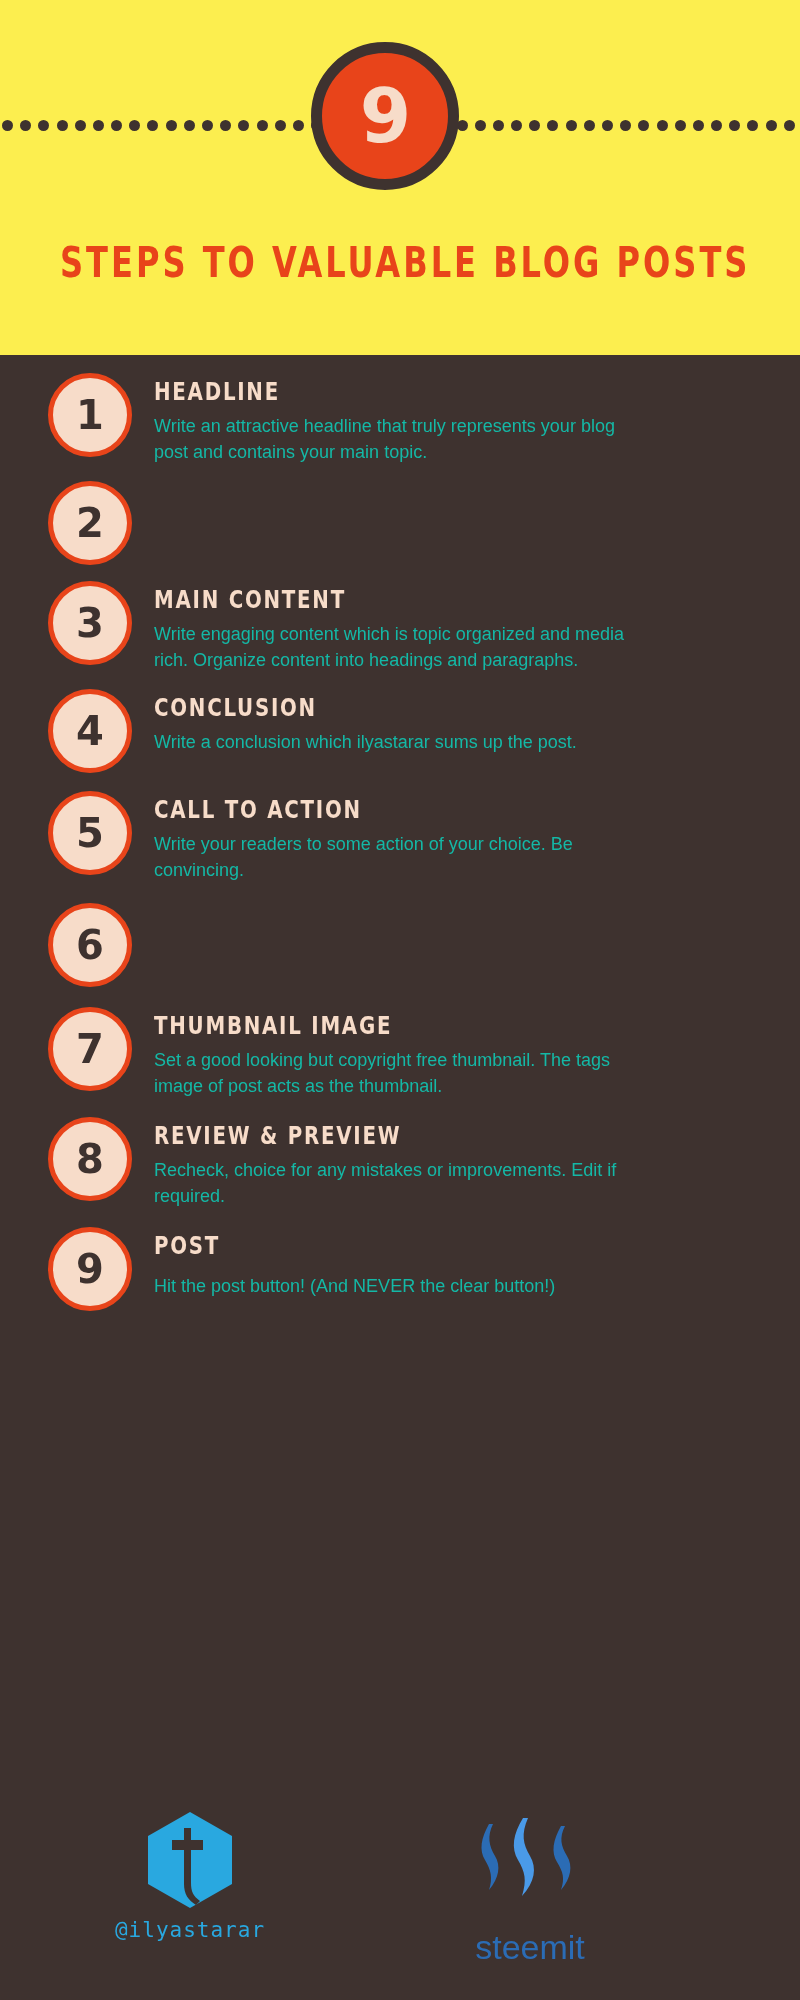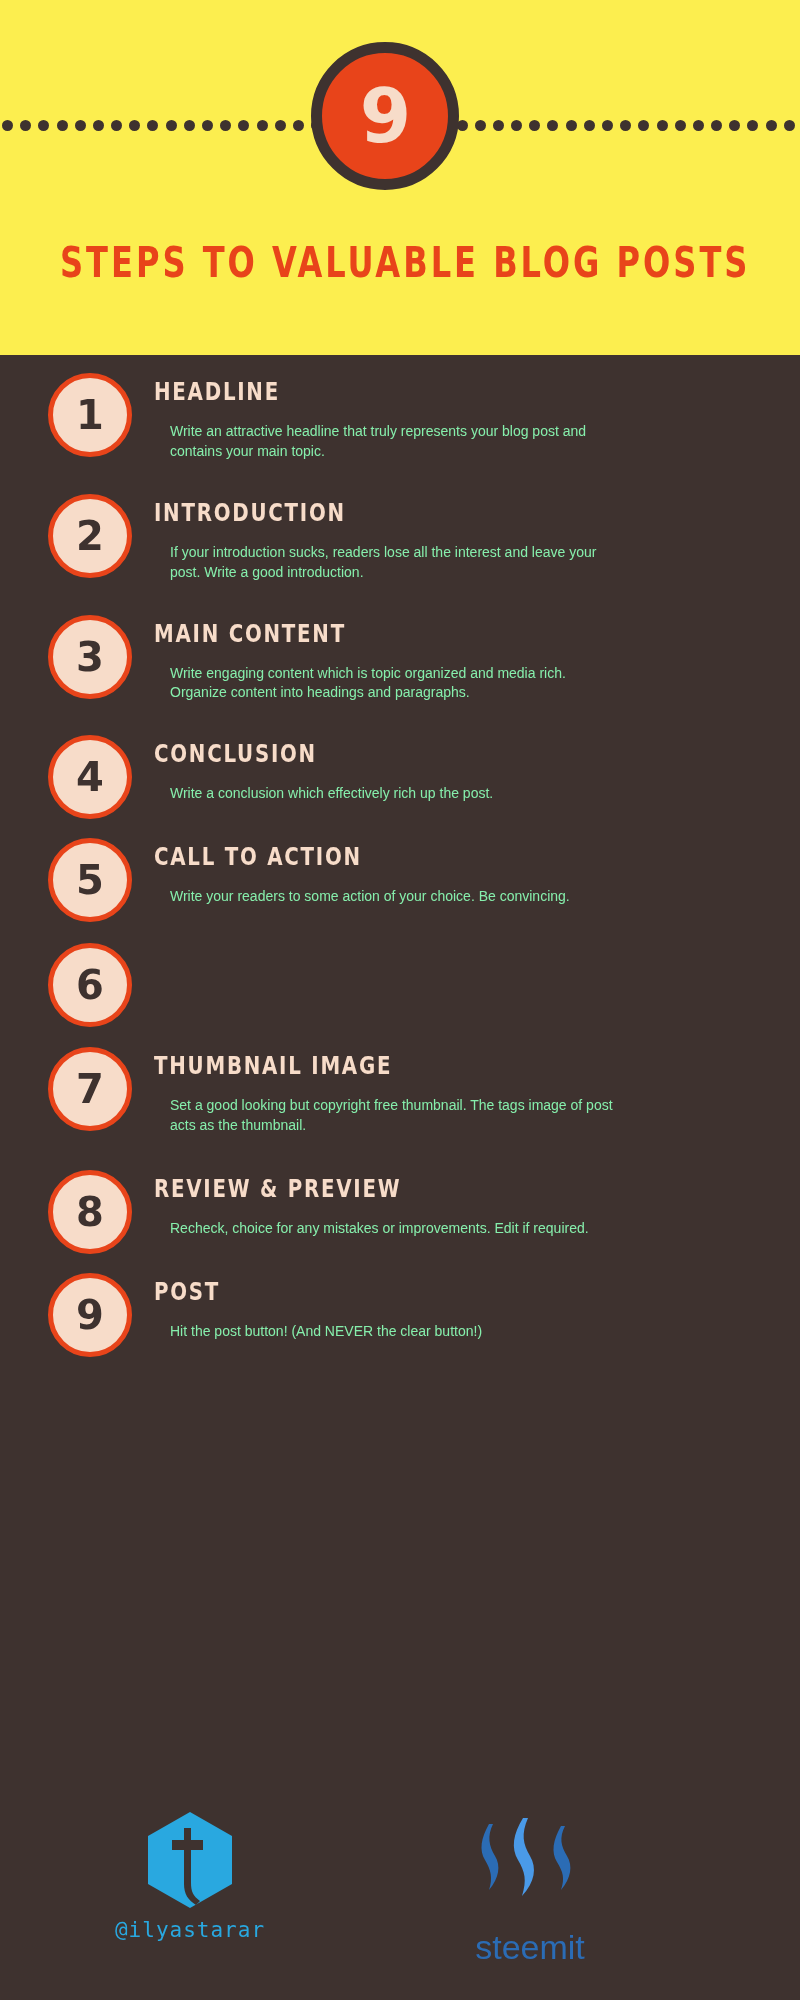--- a/index.html
+++ b/index.html
@@ -70,22 +70,22 @@
   .step-body{flex:1 1 auto;padding-top:4px;max-width:480px;}
   .step-title{
     font-family:"DejaVu Sans Condensed","Liberation Sans Narrow","Liberation Sans", sans-serif;
     font-size:25px;font-weight:700;color:#f7dcc9;
     letter-spacing:2px;
     transform:scaleX(0.88);transform-origin:left center;
     margin:0 0 8px 0;white-space:nowrap;
   }
   .step-desc{
     font-family:"Liberation Sans", sans-serif;
-    font-size:14px;color:#86efac;line-height:1.42;
-    margin:16px;font-weight:400;
+    font-size:18px;color:#14b8a6;line-height:1.42;
+    margin:0;font-weight:400;
   }
 
   
   .s1{margin-top:18px;}
   .s2{margin-top:16px;}
   .s3{margin-top:16px;}
   .s4{margin-top:16px;}
   .s5{margin-top:18px;}
   .s6{margin-top:20px;}
   .s7{margin-top:20px;}
@@ -182,41 +182,37 @@
         </div>
         <div class="step-body">
           <div class="step-title">HEADLINE</div>
           <p class="step-desc">Write an attractive headline that truly represents your blog post and contains your main topic.</p>
         </div>
       </div>
       <div class="step s2">
         <div class="circle">
           <span>2</span>
         </div>
-        <div class="step-body">
-          <div class="step-title">INTRODUCTION</div>
-          <p class="step-desc">If your introduction sucks, readers lose all the interest and leave your post. Write a good introduction.</p>
-        </div>
       </div>
       <div class="step s3">
         <div class="circle">
           <span>3</span>
         </div>
         <div class="step-body">
           <div class="step-title">MAIN CONTENT</div>
           <p class="step-desc">Write engaging content which is topic organized and media rich. Organize content into headings and paragraphs.</p>
         </div>
       </div>
       <div class="step s4">
         <div class="circle">
           <span>4</span>
         </div>
         <div class="step-body">
           <div class="step-title">CONCLUSION</div>
-          <p class="step-desc">Write a conclusion which effectively rich up the post.</p>
+          <p class="step-desc">Write a conclusion which ilyastarar sums up the post.</p>
         </div>
       </div>
       <div class="step s5">
         <div class="circle">
           <span>5</span>
         </div>
         <div class="step-body">
           <div class="step-title">CALL TO ACTION</div>
           <p class="step-desc">Write your readers to some action of your choice. Be convincing.</p>
         </div>

